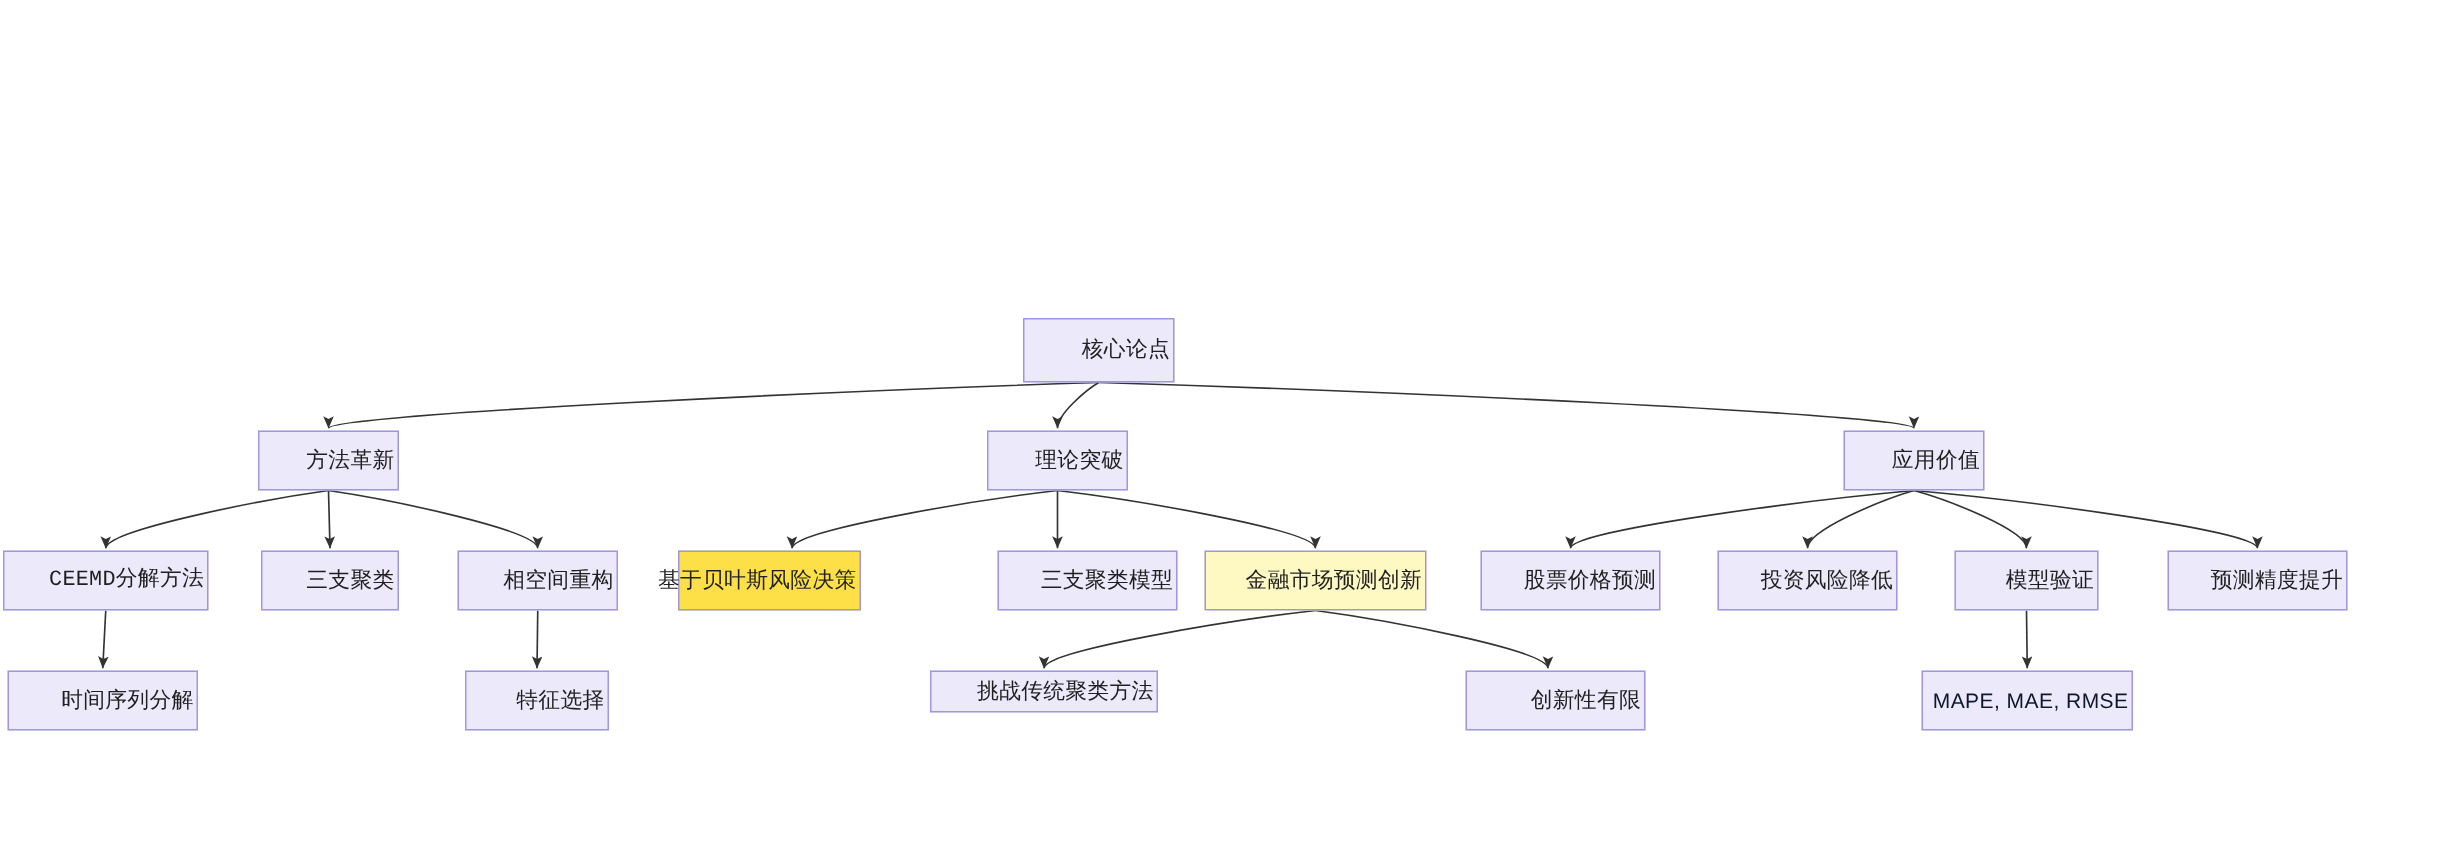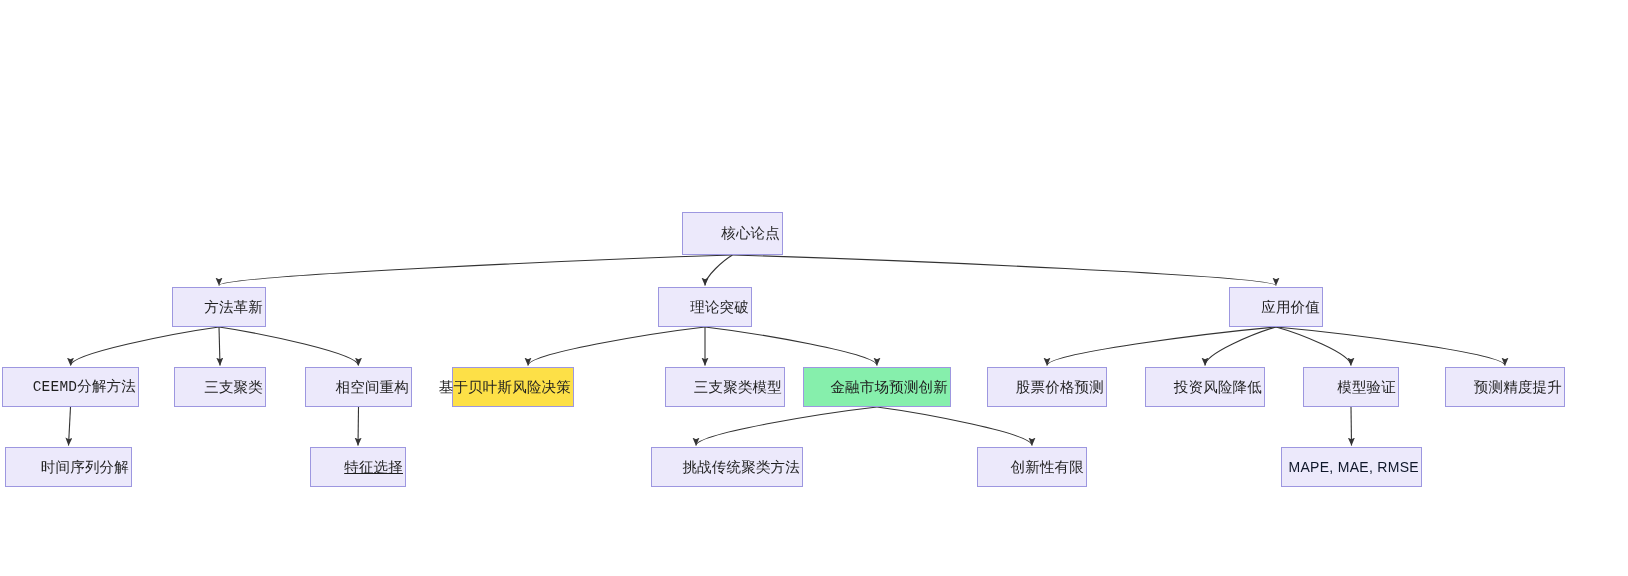--- a/index.html
+++ b/index.html
@@ -102,44 +102,44 @@
       </div>
       <div class="node" style="left: 305px; top: 367px; width: 107px; height: 40px; background: rgb(236, 233, 251); border-color: rgb(157, 151, 224); color: rgb(31, 31, 31);">
         <span class="node-label">相空间重构</span>
       </div>
       <div class="node" style="left: 452px; top: 367px; width: 122px; height: 40px; background: #fde047; border-color: rgb(157, 151, 224); color: rgb(31, 31, 31);">
         <span class="node-label">基于贝叶斯风险决策</span>
       </div>
       <div class="node" style="left: 645px; top: 367px; width: 120px; height: 40px; background: rgb(236, 233, 251); border-color: rgb(157, 151, 224); color: rgb(31, 31, 31); margin-left: 20px;">
         <span class="node-label">三支聚类模型</span>
       </div>
-      <div class="node" style="left: 803px; top: 367px; width: 148px; height: 40px; background: #86efac; border-color: rgb(157, 151, 224); color: rgb(31, 31, 31); padding-left: 40px;">
+      <div class="node" style="left: 803px; top: 367px; width: 148px; height: 40px; background: #fef9c3; border-color: rgb(157, 151, 224); color: rgb(31, 31, 31); padding-left: 40px;">
         <span class="node-label">金融市场预测创新</span>
       </div>
       <div class="node" style="left: 987px; top: 367px; width: 120px; height: 40px; background: rgb(236, 233, 251); border-color: rgb(157, 151, 224); color: rgb(31, 31, 31);">
         <span class="node-label">股票价格预测</span>
       </div>
       <div class="node" style="left: 1145px; top: 367px; width: 120px; height: 40px; background: rgb(236, 233, 251); border-color: rgb(157, 151, 224); color: rgb(31, 31, 31);">
         <span class="node-label">投资风险降低</span>
       </div>
       <div class="node" style="left: 1303px; top: 367px; width: 96px; height: 40px; background: rgb(236, 233, 251); border-color: rgb(157, 151, 224); color: rgb(31, 31, 31);">
         <span class="node-label">模型验证</span>
       </div>
       <div class="node" style="left: 1445px; top: 367px; width: 120px; height: 40px; background: rgb(236, 233, 251); border-color: rgb(157, 151, 224); color: rgb(31, 31, 31);">
         <span class="node-label">预测精度提升</span>
       </div>
       <div class="node" style="left: 5px; top: 447px; width: 127px; height: 40px; background: rgb(236, 233, 251); border-color: rgb(157, 151, 224); color: rgb(31, 31, 31);">
         <span class="node-label">时间序列分解</span>
       </div>
-      <div class="node" style="left: 310px; top: 447px; width: 96px; height: 40px; background: rgb(236, 233, 251); border-color: rgb(157, 151, 224); color: rgb(31, 31, 31); text-decoration: underline;">
+      <div class="node" style="left: 310px; top: 447px; width: 96px; height: 40px; background: rgb(236, 233, 251); border-color: rgb(157, 151, 224); color: rgb(31, 31, 31);">
         <span class="node-label">特征选择</span>
       </div>
-      <div class="node" style="left: 620px; top: 447px; width: 152px; height: 40px; background: rgb(236, 233, 251); border-color: rgb(157, 151, 224); color: rgb(31, 31, 31); margin-left: 31px;">
+      <div class="node" style="left: 620px; top: 447px; width: 152px; height: 28px; background: rgb(236, 233, 251); border-color: rgb(157, 151, 224); color: rgb(31, 31, 31);">
         <span class="node-label">挑战传统聚类方法</span>
       </div>
-      <div class="node" style="left: 977px; top: 447px; width: 110px; height: 40px; background: rgb(236, 233, 251); border-color: rgb(157, 151, 224); color: rgb(31, 31, 31);">
+      <div class="node" style="left: 977px; top: 447px; width: 120px; height: 40px; background: rgb(236, 233, 251); border-color: rgb(157, 151, 224); color: rgb(31, 31, 31);">
         <span class="node-label">创新性有限</span>
       </div>
       <div class="node latin" style="left: 1281px; top: 447px; width: 141px; height: 40px; background: rgb(236, 233, 251); border-color: rgb(157, 151, 224); color: #0f172a;">
         <span class="node-label">MAPE, MAE, RMSE</span>
       </div>
     </div>
 </div>
 
 </body></html>

